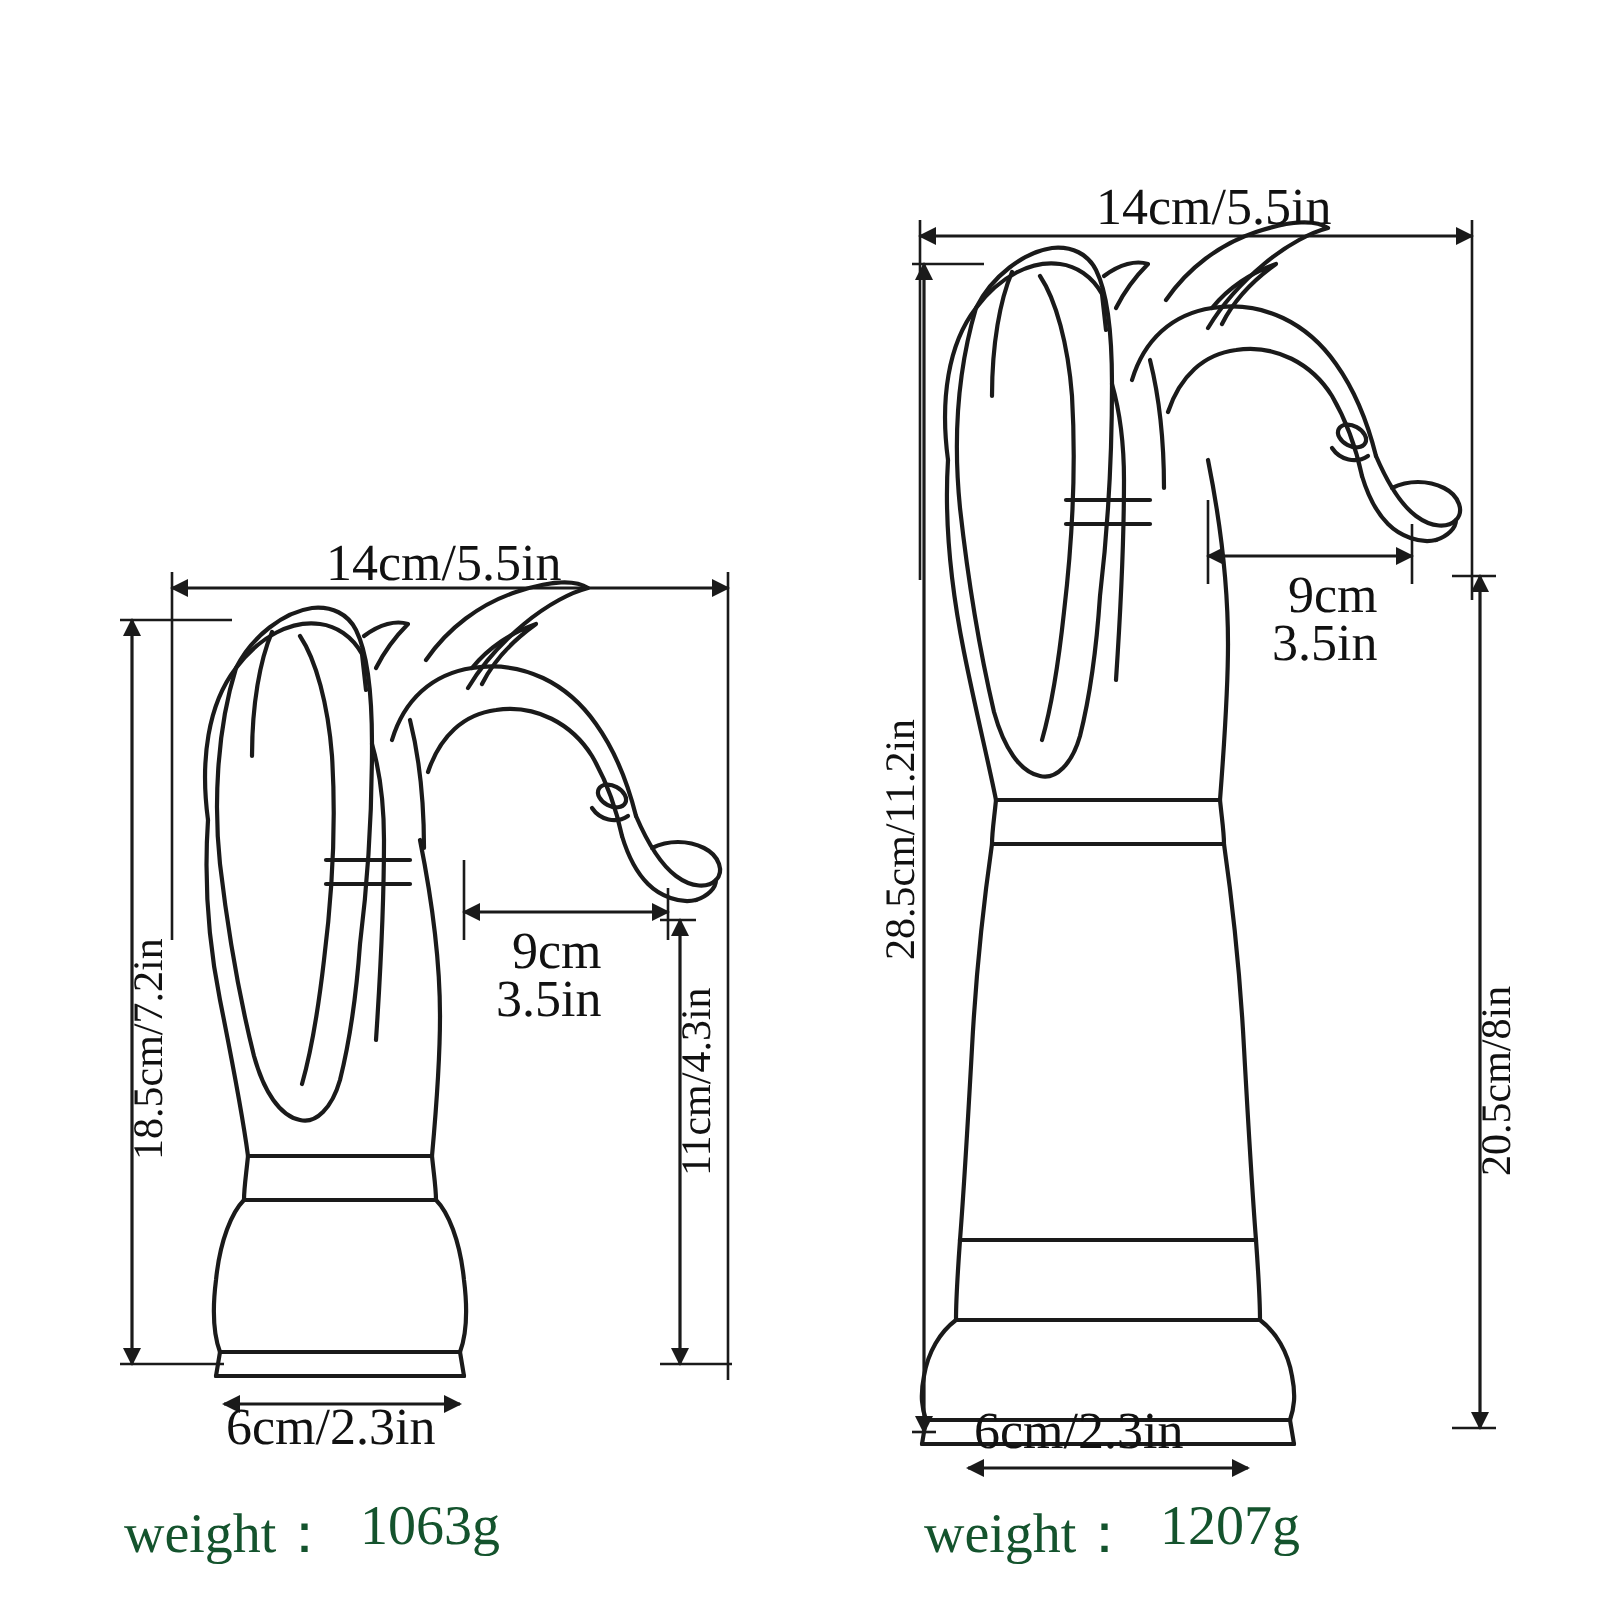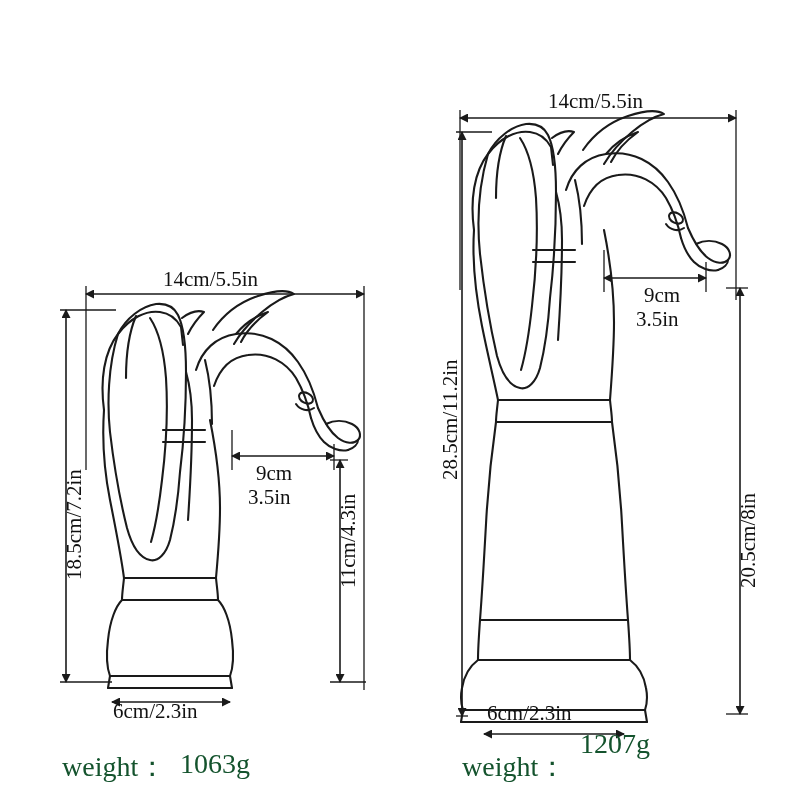--- a/index.html
+++ b/index.html
@@ -19,21 +19,21 @@
     position: absolute;
     left: 0;
     top: 0;
     width: 800px;
     height: 800px;
   }
   .dim-label {
     position: absolute;
     color: #111111;
     font-family: "Liberation Serif", serif;
-    font-size: 21px;
+    font-size: 26px;
     line-height: 1.05;
     white-space: nowrap;
     letter-spacing: 0px;
   }
   .dim-label.two-line {
     text-align: left;
     line-height: 1.05;
   }
   .vert-label {
     position: absolute;
@@ -283,15 +283,15 @@
   <div class="vert-label" style="left:438px; top:480px; transform: rotate(-90deg);">28.5cm/11.2in</div>
 
   <div class="dim-label two-line" style="left:644px; top:284px;">9cm</div>
   <div class="dim-label two-line" style="left:636px; top:308px;">3.5in</div>
 
   <div class="vert-label" style="left:736px; top:588px; transform: rotate(-90deg);">20.5cm/8in</div>
 
   <div class="dim-label" style="left:487px; top:702px;">6cm/2.3in</div>
 
   <div class="weight-label" style="left:462px; top:748px;">weight：</div>
-  <div class="weight-label" style="left:580px; top:728px;">1207g</div>
+  <div class="weight-label" style="left:580px; top:748px;">1207g</div>
 
 </div>
 
 </body></html>

